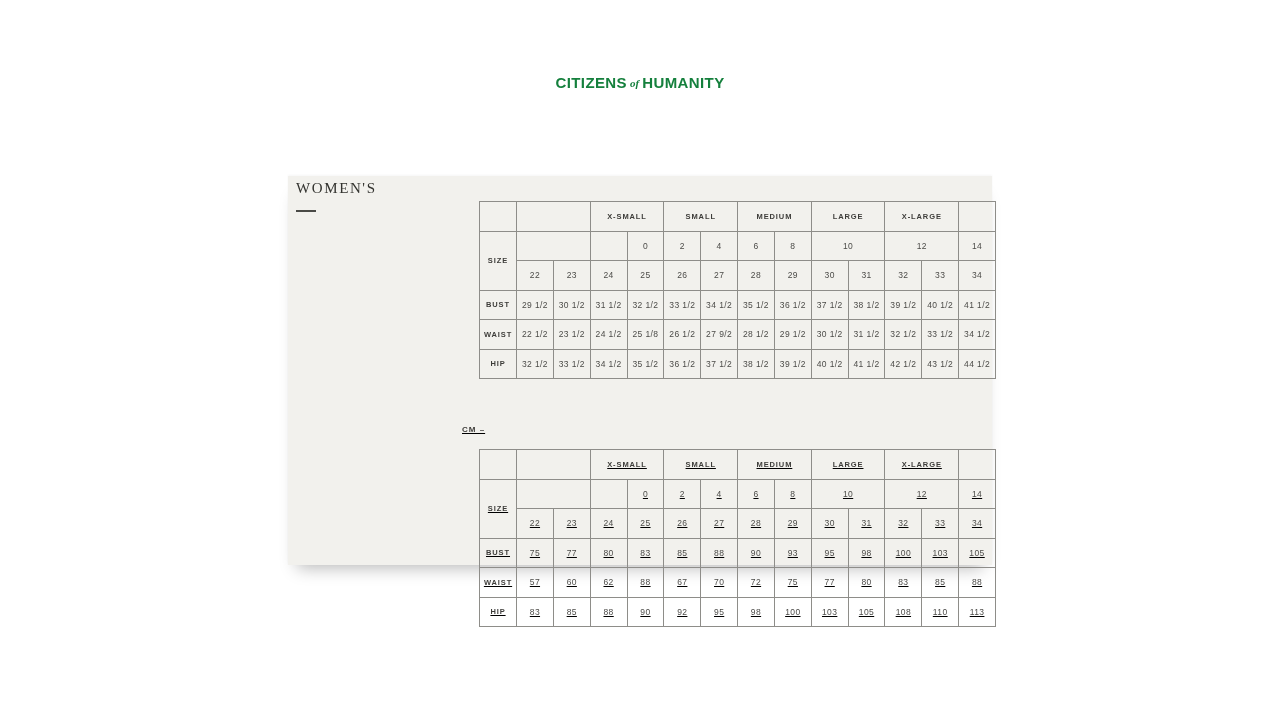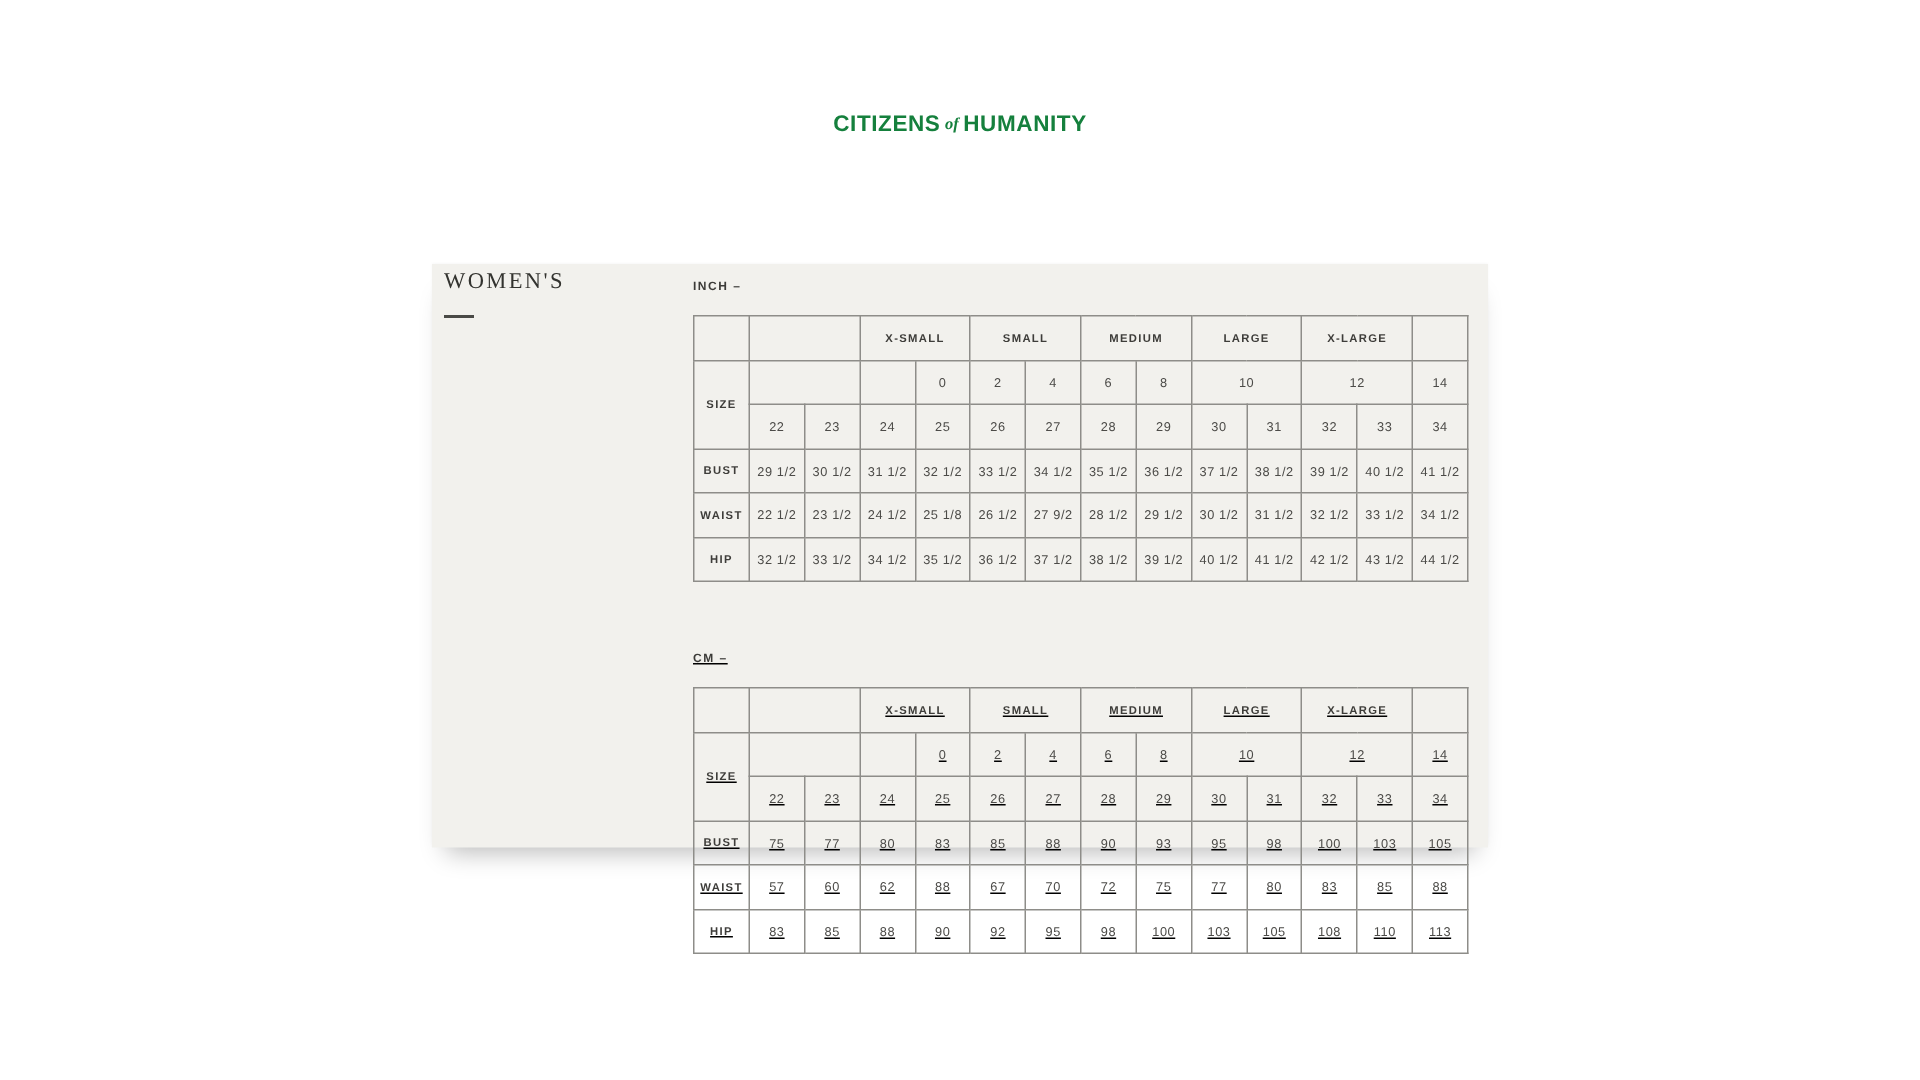--- a/index.html
+++ b/index.html
@@ -65,21 +65,21 @@
     position: absolute;
     left: 174px; top: 10px;
     width: 517px;
   }
   .unit-label {
     font-size: 8px;
     font-weight: bold;
     letter-spacing: 1px;
     color: #3c3b38;
   }
-  .table-host { margin-top: 15px; }
+  .table-host { margin-top: 15px; margin-left: 17px; }
   .table-block + .table-block { margin-top: 46px; text-decoration: underline; }
 
   
   table.size-table {
     border-collapse: collapse;
     table-layout: fixed;
     width: 517px;
     background: transparent;
   }
   table.size-table col.c-label { width: 37px; }
@@ -116,21 +116,20 @@
   <section class="panel">
 
     <aside class="panel-side">
       <h2 class="side-title">WOMEN'S</h2>
       <div class="side-underline"></div>
     </aside>
 
     <div class="panel-main">
 
       <div class="table-block">
-        <div class="unit-label">INCH –</div>
         <div class="table-host">
             <table class="size-table">
               <colgroup>
                 <col class="c-label">
                 <col>
                 <col>
                 <col>
                 <col>
                 <col>
                 <col>

